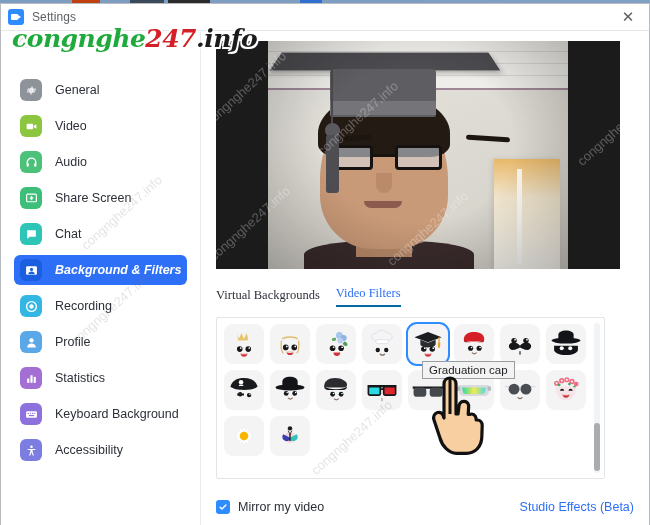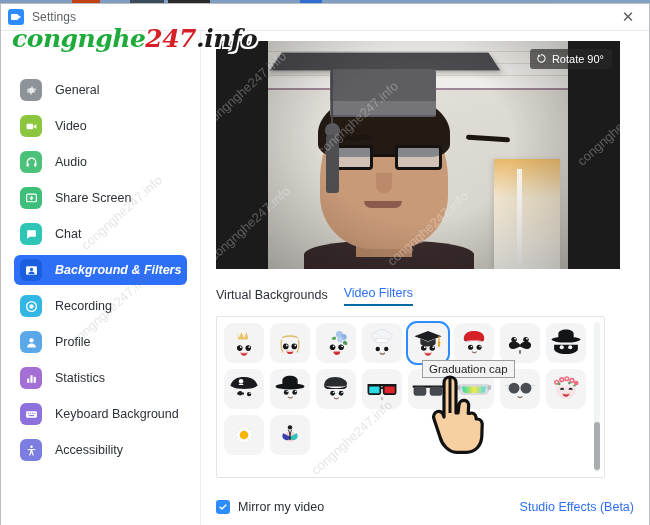--- a/index.html
+++ b/index.html
@@ -137,21 +137,21 @@
   .vignette{position:absolute;inset:0;background:radial-gradient(ellipse at 50% 45%, rgba(0,0,0,0) 45%, rgba(0,0,0,.28) 100%);}
 
   .rotate-btn{
     position:absolute;right:8px;top:8px;height:20px;padding:0 8px 0 6px;
     background:rgba(40,40,40,.68);border-radius:3px;color:#fff;
     font-size:11px;display:flex;align-items:center;gap:5px;cursor:pointer;
   }
   .rot-ico{display:block;}
 
   
-  .tabs{display:flex;gap:16px;margin-top:17px;align-items:flex-end;}
+  .tabs{display:flex;gap:16px;margin-top:17px;align-items:flex-end;font-family:Liberation Serif, serif;}
   .tab{font-size:12.5px;color:#2c3038;padding-bottom:4px;cursor:pointer;}
   .tab.active{color:#2d6ff7;border-bottom:2px solid #0369a1;}
 
   
   .grid-panel{
     margin-top:10px;position:relative;width:389px;height:162px;
     border:1px solid #e2e4e7;border-radius:2px;box-sizing:border-box;
     background:#fff;padding:6px 0 0 7px;
   }
   .grid{display:flex;flex-wrap:wrap;gap:6px;width:366px;}
@@ -379,29 +379,20 @@
             <div class="mouth"></div>
             <div class="cap-board"></div>
             <div class="cap-base"></div>
             <div class="cap-band"></div>
             <div class="tassel-str"></div>
             <div class="tassel-knot"></div>
             <div class="tassel-tail"></div>
             <div class="vignette"></div>
           </div>
 
-          <div class="rotate-btn">
-            <span class="rot-ico">
-              <svg width="11" height="11" viewBox="0 0 24 24">
-                  <path fill="none" stroke="#fff" stroke-width="2.2" stroke-linecap="round" d="M5 8a8 8 0 106 -4"></path>
-                  <path fill="#fff" d="M4 3l1.6 5.5L11 6.8z"></path>
-                </svg>
-            </span>
-            <span>Rotate 90°</span>
-          </div>
 
           <div class="wm-diag" style="left:-22px;top:40px;">congnghe247.info</div>
           <div class="wm-diag" style="left:90px;top:70px;">congnghe247.info</div>
           <div class="wm-diag" style="left:-18px;top:175px;">congnghe247.info</div>
           <div class="wm-diag" style="left:160px;top:180px;">congnghe247.info</div>
           <div class="wm-diag" style="left:350px;top:80px;">congnghe247.info</div>
         </div>
 
         <div class="tabs">
           <div class="tab">Virtual Backgrounds</div>

